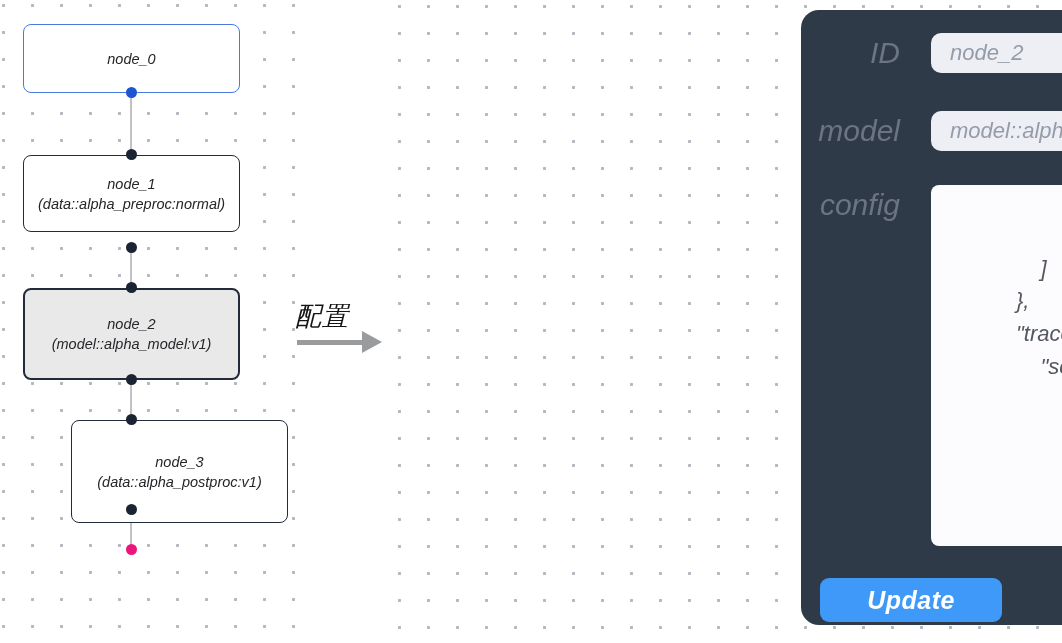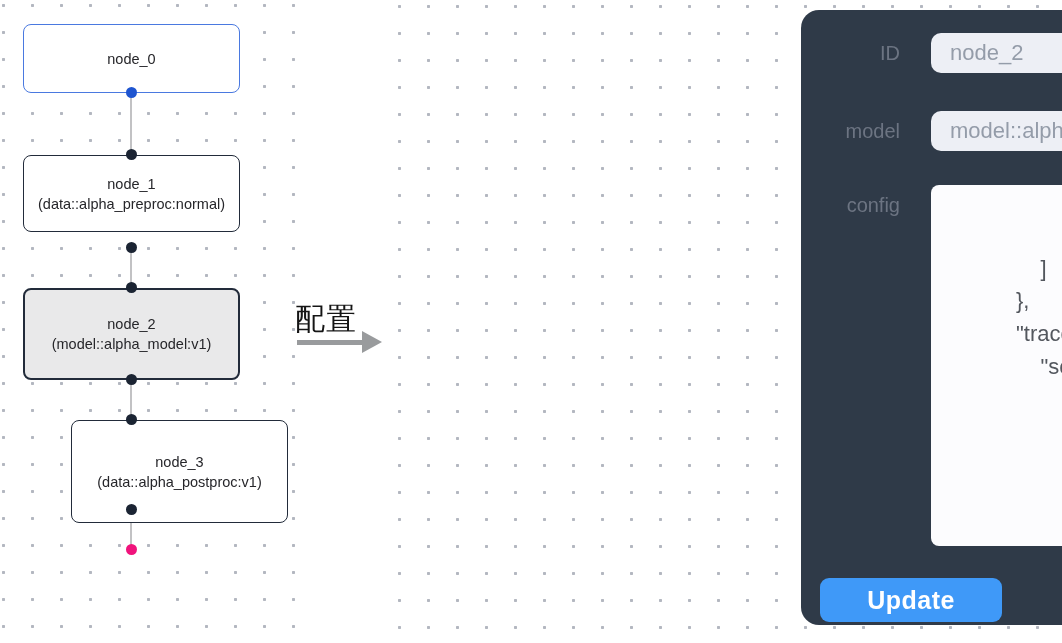--- a/index.html
+++ b/index.html
@@ -1,15 +1,15 @@
 <!DOCTYPE html>
 <html><head>
 <meta charset="utf-8">
 <style>
-  * { margin:0; padding:0; box-sizing:border-box; }
+  * { margin:0; padding:0; box-sizing:border-box;font-style:italic; }
   html,body { width:1062px; height:643px; background:#ffffff;
     font-family:"Liberation Sans", sans-serif; overflow:hidden; }
   .stage { position:relative; width:1062px; height:643px; }
 
   
   .canvas { position:absolute; background-color:#ffffff;
     background-image:radial-gradient(circle, #b3b7c0 1.4px, transparent 1.5px);
     background-size:29px 27px; }
   .canvas-left { left:0; top:0; width:303px; height:643px; background-position:-11px -8px; }
   .canvas-right { left:393px; top:0; width:669px; height:643px; background-position:-8px -7px; }
@@ -26,31 +26,31 @@
   .node-3 { top:420px; height:103px;margin-left:48px; }
   .node-4 { top:550px; height:72px; border-color:#ee2b7f; }
   .node-subtitle { word-break:break-all; }
   .handle { position:absolute; left:126px; width:11px; height:11px; border-radius:50%;
     background:#1b2433; }
   .h-blue { background:#1e55d0; }
   .h-pink { background:#f0137c; }
 
   
   .transition-label { position:absolute; left:295px; top:299px; width:70px;
-    font-size:30px; color:#151515; letter-spacing:1px; white-space:nowrap; }
+    font-size:26px; color:#151515; letter-spacing:1px; white-space:nowrap; }
   .arrow-line { position:absolute; left:297px; top:340px; width:66px; height:5px; background:#999b9d; }
   .arrow-head { position:absolute; left:362px; top:331px; width:0; height:0;
     border-top:11px solid transparent; border-bottom:11px solid transparent;
     border-left:20px solid #999b9d; }
 
   
   .panel { position:absolute; left:408px; top:10px; width:638px; height:615px;
     background:#2f3a48; border-radius:18px; }
   .field-label { position:absolute; left:12px; width:87px; text-align:right;
-    color:#6c7482; font-size:20px; line-height:40px; }
+    color:#6c7482; font-size:30px; line-height:40px; }
   .lbl-id { top:23px; }
   .lbl-type { top:101px; }
   .lbl-config { top:175px; }
   .text-input { position:absolute; left:130px; width:492px; height:40px;
     background:#edeff5; border:none; border-radius:10px; outline:none;
     color:#949ca9; font-size:22px; padding:0 19px;
     font-family:"Liberation Sans", sans-serif; }
   .inp-id { top:23px; }
   .inp-type { top:101px; }
 

